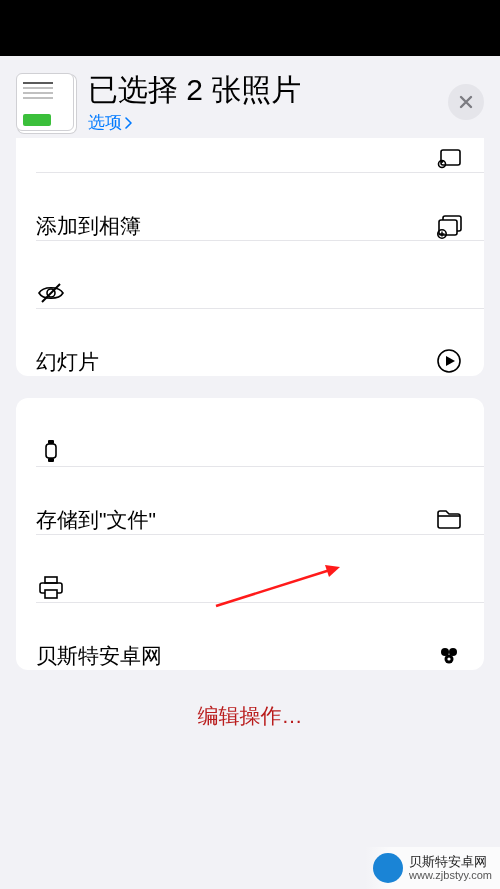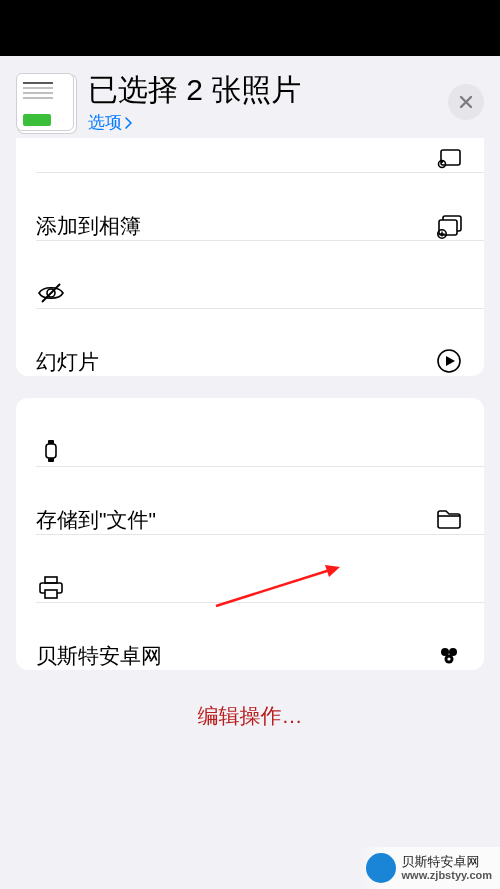--- a/index.html
+++ b/index.html
@@ -111,21 +111,21 @@
     font-size: 13px; color: #222;
     background: linear-gradient(to right, rgba(255,255,255,0), rgba(255,255,255,.7) 20%);
   }
   .watermark .wm-logo {
     width: 30px; height: 30px; border-radius: 50%;
     background: #1a84d6;
     color: #fff; font-size: 11px; font-weight: 600;
     display: flex; align-items: center; justify-content: center;
   }
   .watermark .wm-text { display: flex; flex-direction: column; line-height: 1.1; }
-  .watermark .wm-text span:last-child { font-size: 11px; color: #555; font-weight: bold; }
+  .watermark .wm-text span:last-child { font-size: 11px; color: #555; }
 </style>
 </head>
 <body>
 
 <div class="blackbar"></div>
 
 <div class="sheet">
 
   <div class="sheet-header">
     <div class="thumb"></div>

